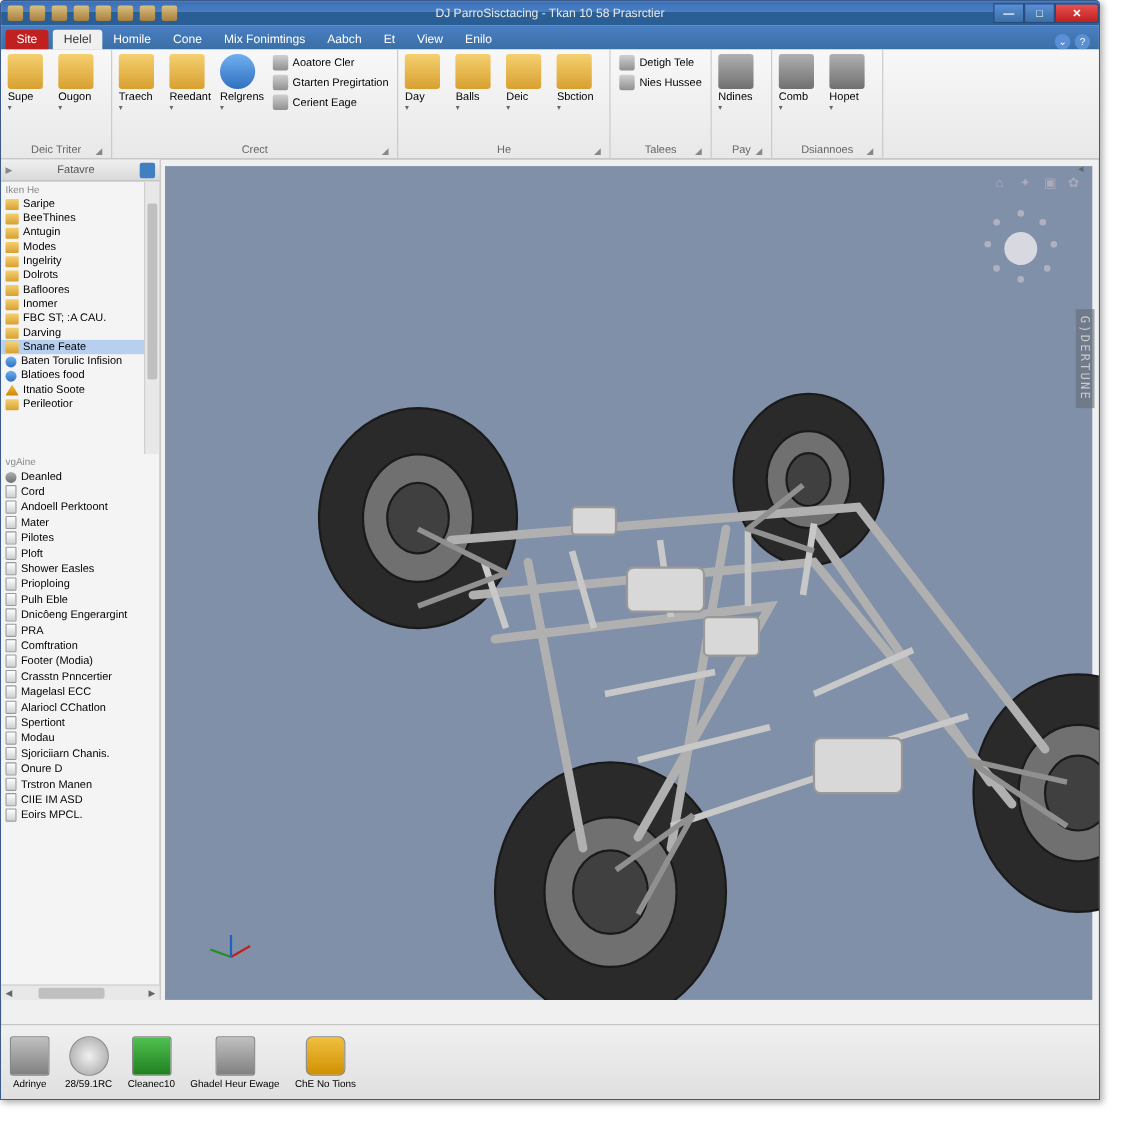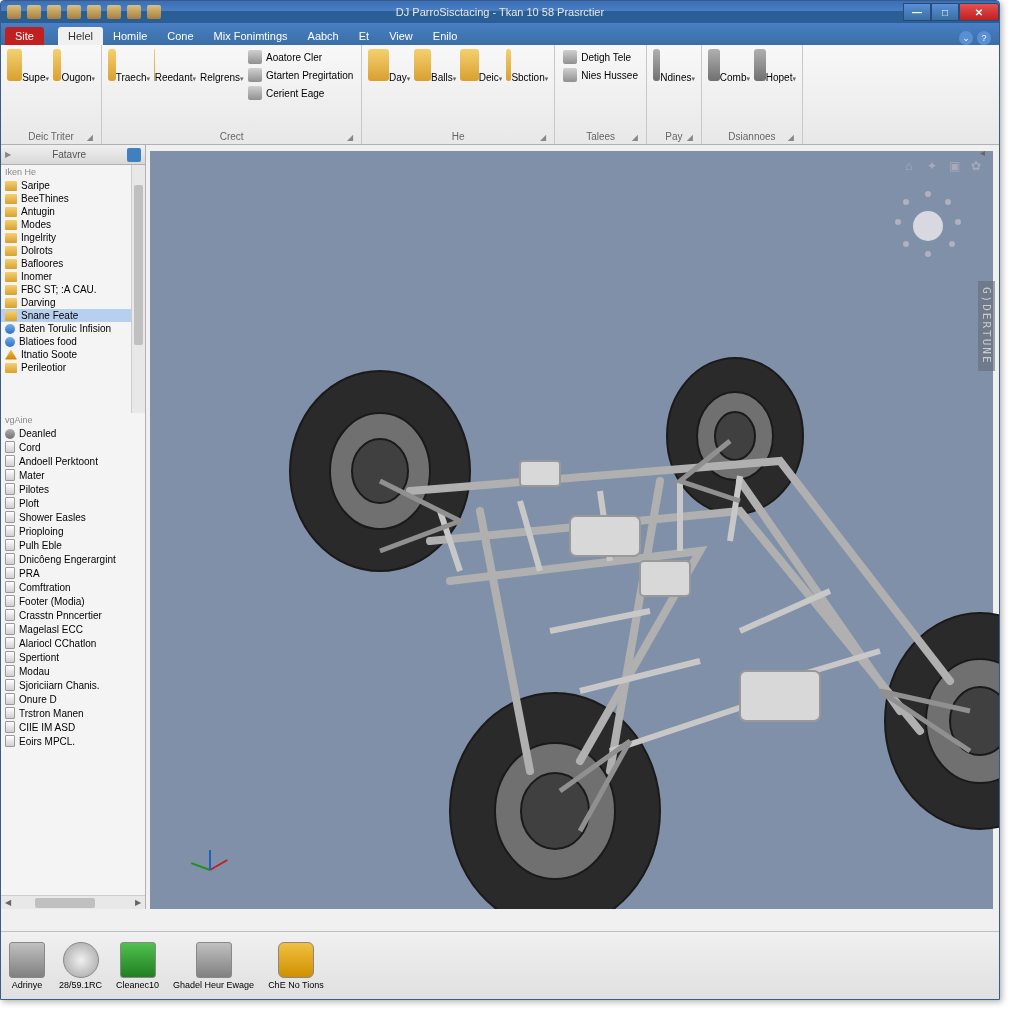--- a/index.html
+++ b/index.html
@@ -12,33 +12,33 @@
 .qat-icon { width:14px; height:14px; background:linear-gradient(#d8c080,#a88040); border-radius:2px; }
 .title-text { position:absolute; left:50%; transform:translateX(-50%); font-size:11px; color:#e8e8e8; }
 .win-btns { margin-left:auto; display:flex; }
 .win-btn { width:28px; height:18px; border:1px solid #2a4a7a; display:flex; align-items:center; justify-content:center; font-size:10px; font-weight:bold; }
 .win-min { background:linear-gradient(#5a8fd5,#3a6fa5); color:#fff; }
 .win-max { background:linear-gradient(#5a8fd5,#3a6fa5); color:#fff; }
 .win-close { background:linear-gradient(#e85050,#c02020); color:#fff; width:40px; border-radius:0 3px 0 0; }
 
 
 .tabrow { height:22px; background:linear-gradient(#4a7fc5,#3a6fa5); display:flex; align-items:flex-end; padding-left:4px; font-size:11px; }
-.file-tab { background:#c02020; color:#fff; padding:3px 10px; border-radius:3px 3px 0 0; margin-right:14px; }
+.file-tab { background:#c02020; color:#fff; padding:3px 10px; border-radius:3px 3px 0 0; margin-right:4px; }
 .tab { color:#fff; padding:3px 10px; cursor:pointer; }
 .tab.active { background:#f0f0f0; color:#333; border-radius:3px 3px 0 0; }
 .tab-help { margin-left:auto; display:flex; gap:4px; padding-right:8px; }
 .tab-help span { width:14px; height:14px; background:#5a8fd5; border-radius:50%; color:#fff; text-align:center; font-size:9px; line-height:14px; }
 
 
 .ribbon { height:100px; background:linear-gradient(#f8f8f8,#e8e8e8); border-bottom:1px solid #b0b0b0; display:flex; font-size:10px; }
 .rgroup { border-right:1px solid #c8c8c8; padding:4px 6px 0; display:flex; flex-direction:column; }
 .rgroup-body { flex:1; display:flex; gap:4px; align-items:flex-start; }
 .rgroup-label { text-align:center; color:#666; font-size:10px; padding:2px 0; position:relative; }
 .rgroup-label .arrow { position:absolute; right:2px; bottom:2px; font-size:8px; color:#888; }
-.rbig { display:flex; align-items:flex-end; width:42px; text-align:center; cursor:pointer; }
+.rbig { display:flex; flex-direction:column; align-items:flex-start; width:42px; text-align:center; cursor:pointer; }
 .rbig-icon { width:32px; height:32px; background:linear-gradient(#f5d070,#d8a030); border-radius:3px; margin-bottom:2px; }
 .rbig-icon.blue { background:linear-gradient(#70b0f0,#3070c0); border-radius:50%; }
 .rbig-icon.gray { background:linear-gradient(#b0b0b0,#707070); }
 .rbig-label { font-size:10px; line-height:11px; }
 .rbig .drop { font-size:7px; color:#666; }
 .rsmall-col { display:flex; flex-direction:column; gap:2px; }
 .rsmall { display:flex; align-items:center; gap:4px; cursor:pointer; padding:1px 2px; }
 .rsmall-icon { width:14px; height:14px; background:linear-gradient(#d0d0d0,#909090); border-radius:2px; flex-shrink:0; }
 .rsmall-label { font-size:10px; white-space:nowrap; }
 

